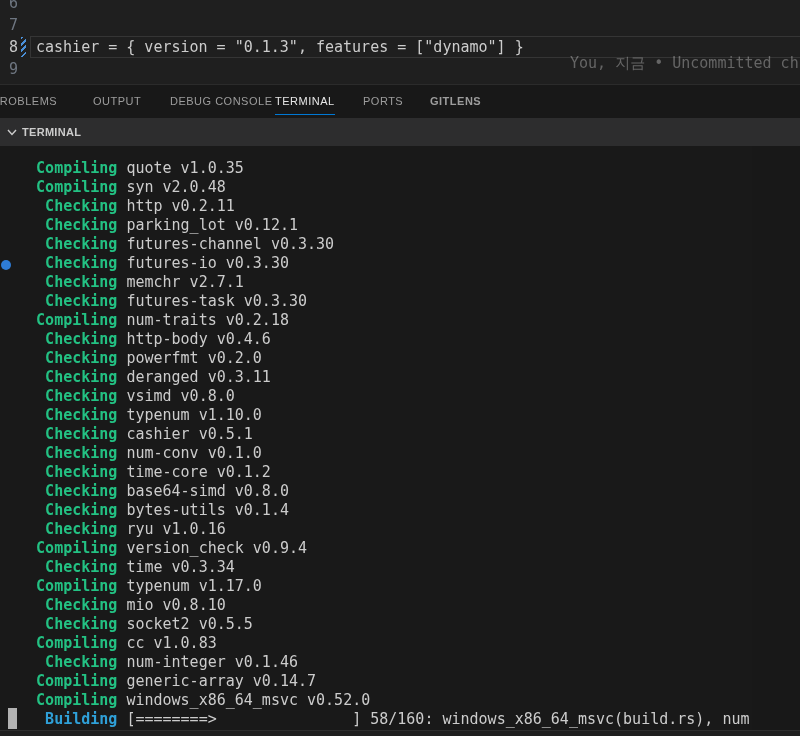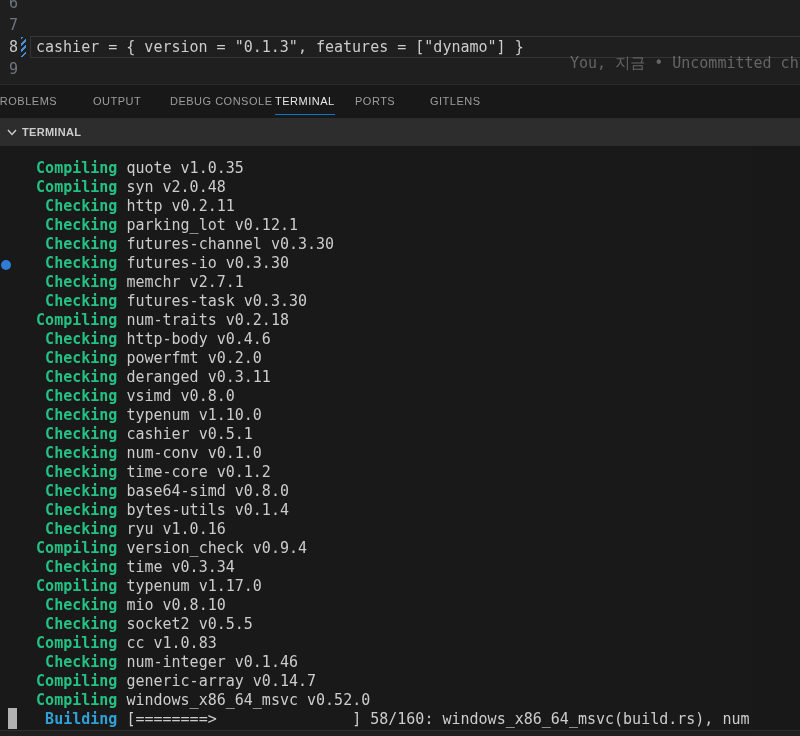--- a/index.html
+++ b/index.html
@@ -75,22 +75,22 @@
     <span class="lnum mono">9</span>
     <span class="ltext mono"></span>
   </div>
 </div>
 
 <div id="tabbar">
     <div class="ptab" style="left: -8px;">PROBLEMS</div>
     <div class="ptab" style="left: 93px;">OUTPUT</div>
     <div class="ptab" style="left: 150px; margin-left: 20px;">DEBUG CONSOLE</div>
     <div class="ptab active" style="left: 275px;">TERMINAL</div>
-    <div class="ptab" style="left: 355px;">PORTS</div>
-    <div class="ptab" style="left: 430px;">GITLENS</div>
+    <div class="ptab" style="left: 363px;">PORTS</div>
+    <div class="ptab" style="left: 430px; font-weight: bold;">GITLENS</div>
   </div>
 
 <div id="term-header">
   <span class="chev">
     <svg width="10" height="7" viewBox="0 0 10 7">
         <polyline points="1,1 5,5.5 9,1" fill="none" stroke="#cccccc" stroke-width="1.4"></polyline>
       </svg>
   </span>
   <span class="title">TERMINAL</span>
 </div>

